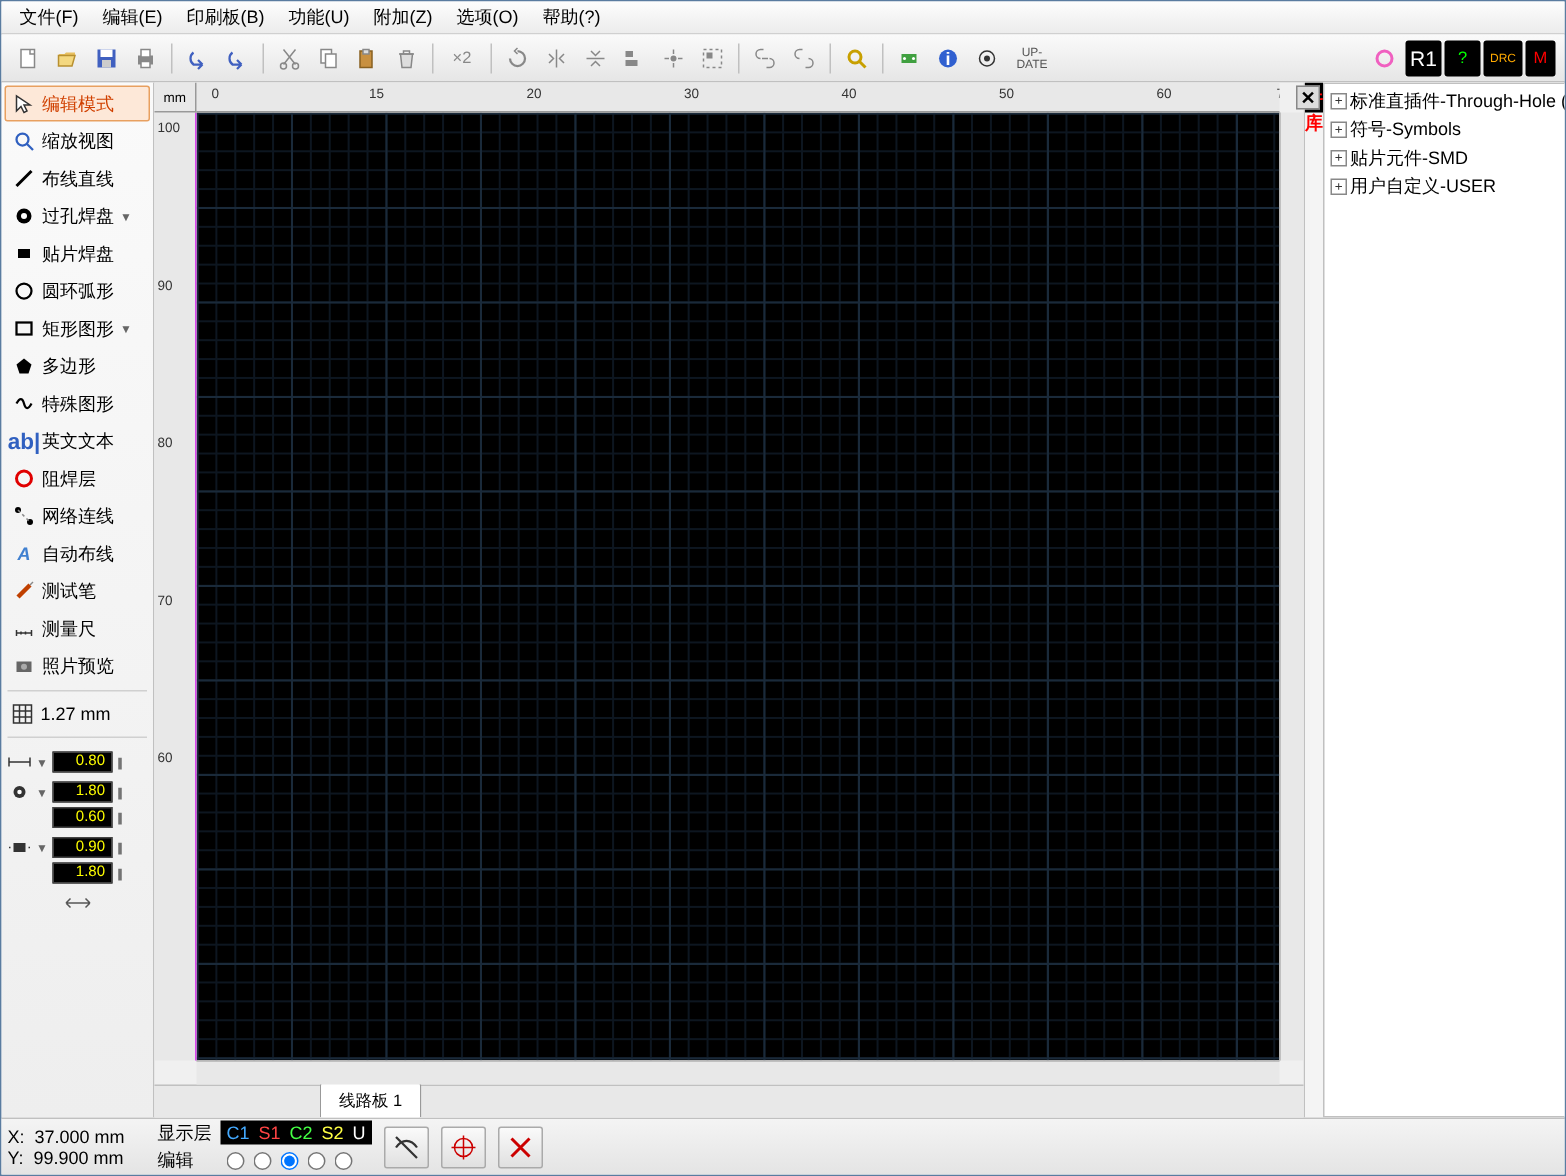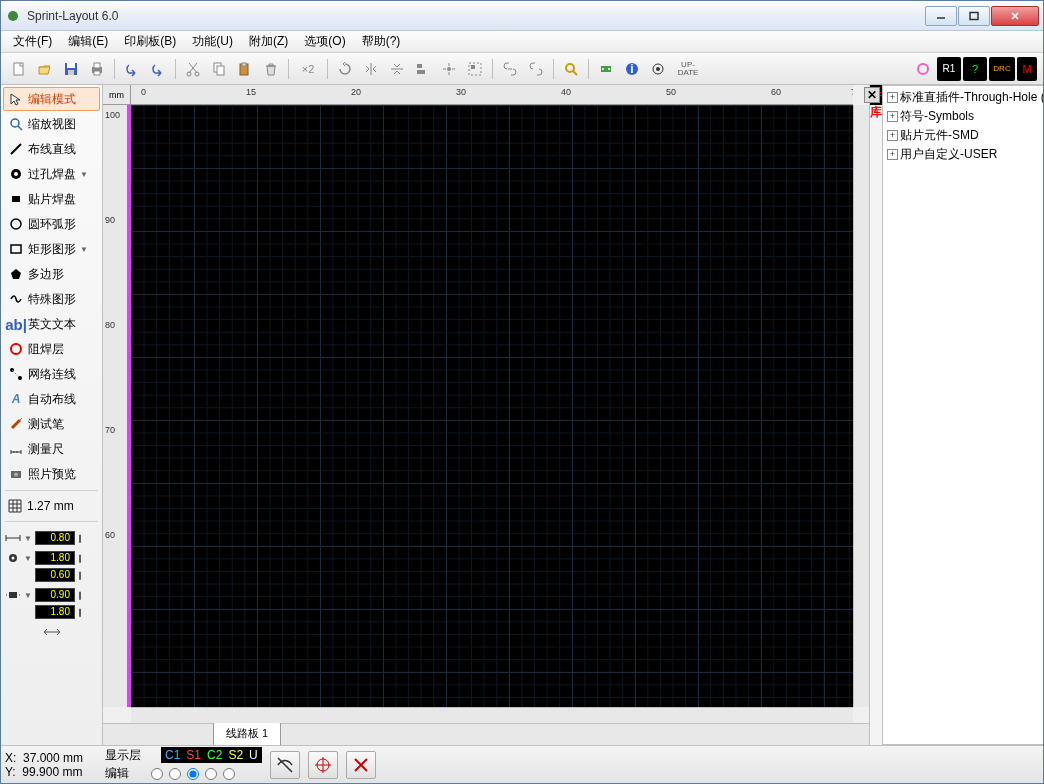--- a/index.html
+++ b/index.html
@@ -29,21 +29,21 @@
 .toolsep{height:1px;background:#d0d0d0;margin:3px 2px}
 .gridval{height:24px;display:flex;align-items:center;padding:0 4px;gap:4px}
 .paramrow{height:18px;display:flex;align-items:center;gap:3px;padding:0 2px;margin-bottom:2px}
 .parambox{background:#000;color:#ff0;border:1px solid #444;font-size:10px;padding:0 4px;width:40px;text-align:right;height:14px;line-height:12px}
 .picon{width:16px;height:12px;flex-shrink:0}
 .pdropd{width:8px;font-size:8px;color:#666}
 .canvasarea{flex:1;display:flex;flex-direction:column;position:relative;background:#f0f0f0}
 .rulers{position:relative;flex:1;display:flex}
 .corner{width:28px;height:20px;background:#e8e8e8;border-right:1px solid #999;border-bottom:1px solid #999;font-size:9px;display:flex;align-items:center;justify-content:center;position:absolute;top:0;left:0;z-index:2}
 .hruler{height:20px;background:#e8e8e8;border-bottom:1px solid #999;position:absolute;top:0;left:28px;right:16px;overflow:hidden;z-index:1}
-.vruler{width:28px;background:#e8e8e8;border-right:4px solid #d946ef;position:absolute;top:20px;left:0;bottom:16px;overflow:hidden;z-index:1}
+.vruler{width:28px;background:#e8e8e8;border-right:1px solid #d946ef;position:absolute;top:20px;left:0;bottom:16px;overflow:hidden;z-index:1}
 .canvas{position:absolute;top:20px;left:28px;right:16px;bottom:16px;background:#000;overflow:hidden}
 .grid{position:absolute;inset:0;background-image:linear-gradient(#1a2a3a 1px,transparent 1px),linear-gradient(90deg,#1a2a3a 1px,transparent 1px),linear-gradient(#0d1620 1px,transparent 1px),linear-gradient(90deg,#0d1620 1px,transparent 1px);background-size:63px 63px,63px 63px,12.6px 12.6px,12.6px 12.6px}
 .vscroll{position:absolute;top:20px;right:0;bottom:16px;width:16px;background:#e8e8e8;border-left:1px solid #c0c0c0}
 .hscroll{position:absolute;bottom:0;left:28px;right:16px;height:16px;background:#e8e8e8;border-top:1px solid #c0c0c0}
 .tabrow{height:22px;background:#e8e8e8;border-top:1px solid #c0c0c0;display:flex;align-items:flex-end;padding-left:110px}
 .tab{padding:4px 12px;background:#fff;border:1px solid #999;border-bottom:none;border-radius:3px 3px 0 0;font-size:11px}
 .tick{position:absolute;font-size:9px;color:#333}
 .htick{top:2px}
 .vtick{left:2px}
 .rightpanel{width:174px;border-left:1px solid #c0c0c0;display:flex;background:#f4f4f4}
@@ -63,41 +63,20 @@
 .layerchk{display:flex;gap:6px;padding:0 4px}
 .sbtn{width:30px;height:28px;border:1px solid #aaa;background:linear-gradient(#fafafa,#e0e0e0);display:flex;align-items:center;justify-content:center;border-radius:2px;cursor:pointer}
 input[type=checkbox]{width:13px;height:13px}
 input[type=radio]{width:12px;height:12px}
 </style>
 </head>
 <body>
 
 <div class="window">
 
-  <div class="titlebar">
-    <div class="icon"></div>
-    <div class="title">Sprint-Layout 6.0</div>
-    <div class="winbtns">
-      <div class="winbtn">
-          <svg viewBox="0 0 12 10">
-            <line x1="2" y1="7" x2="10" y2="7" stroke="#333" stroke-width="1.5"></line>
-          </svg>
-        </div>
-      <div class="winbtn">
-          <svg viewBox="0 0 12 10">
-            <rect x="2" y="1.5" width="8" height="7" fill="none" stroke="#333" stroke-width="1.5"></rect>
-          </svg>
-        </div>
-      <div class="winbtn close">
-          <svg viewBox="0 0 12 10">
-            <path d="M3 2L9 8M9 2L3 8" stroke="#fff" stroke-width="1.6"></path>
-          </svg>
-        </div>
-    </div>
-  </div>
 
   <div class="menubar">
     <div class="menuitem">文件(F)</div>
     <div class="menuitem">编辑(E)</div>
     <div class="menuitem">印刷板(B)</div>
     <div class="menuitem">功能(U)</div>
     <div class="menuitem">附加(Z)</div>
     <div class="menuitem">选项(O)</div>
     <div class="menuitem">帮助(?)</div>
   </div>
@@ -241,21 +220,21 @@
           <circle cx="8" cy="8" r="2" fill="#333"></circle>
         </svg>
       </div>
     <div class="tbtn" style="width:32px;font-size:8px;color:#555;line-height:8px;text-align:center">UP-DATE</div>
     <div class="tspacer"></div>
     <div class="tbtn">
         <svg width="16" height="16">
           <circle cx="8" cy="8" r="5" fill="none" stroke="#f060c0" stroke-width="2"></circle>
         </svg>
       </div>
-    <div class="tbtn" style="background:#000;color:#fff;width:24px;font-size:10px">R1</div>
+    <div class="tbtn" style="background:#000;color:#fff;width:24px;font-size:14px">R1</div>
     <div class="tbtn" style="background:#000;color:#0f0;width:24px;font-size:11px">?</div>
     <div class="tbtn" style="background:#000;color:#fa0;width:26px;font-size:8px">DRC</div>
     <div class="tbtn" style="background:#000;color:#f00;width:20px;font-size:11px">M</div>
   </div>
 
   <div class="mainarea">
 
     <div class="leftpanel">
       <div class="tool active">
           <span class="ticon">
@@ -542,21 +521,21 @@
     </div>
 
   </div>
 
   <div class="statusbar">
     <div class="coords">
       <div><span>X:</span> &nbsp;<span>37.000 mm</span></div>
       <div><span>Y:</span> &nbsp;<span>99.900 mm</span></div>
     </div>
     <div class="layerbox">
-      <div style="display:flex;gap:16px">
+      <div style="display:flex;gap:2px">
         <span style="width:40px">显示层</span>
         <div class="layerhdr">
           <span style="color:#4af">C1</span>
           <span style="color:#f44">S1</span>
           <span style="color:#4f4">C2</span>
           <span style="color:#ff4">S2</span>
           <span style="color:#fff">U</span>
         </div>
       </div>
       <div style="display:flex;gap:2px;align-items:center">

